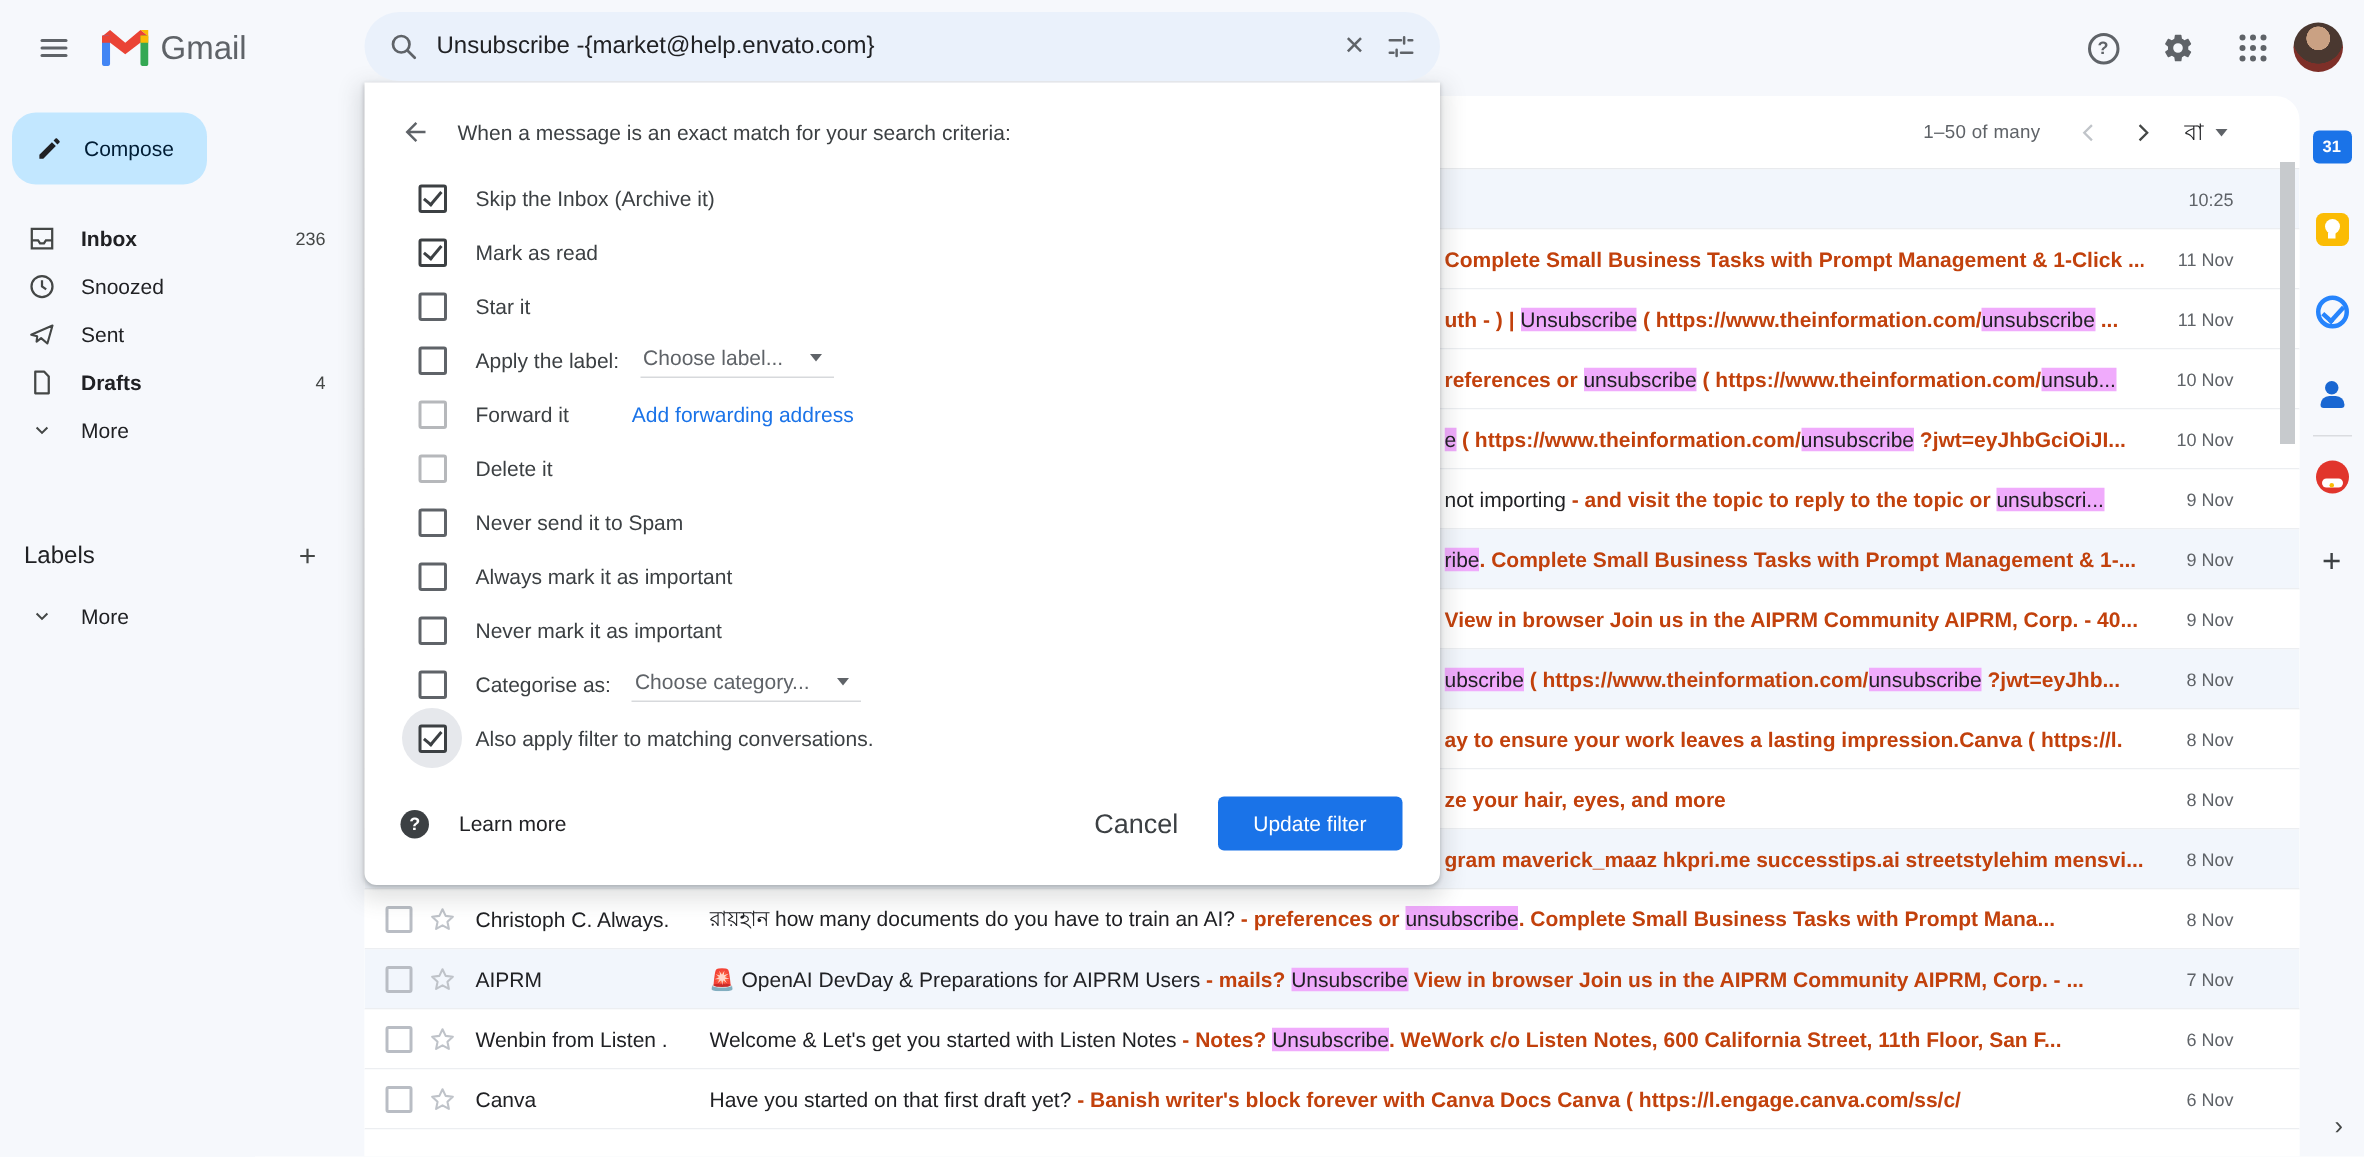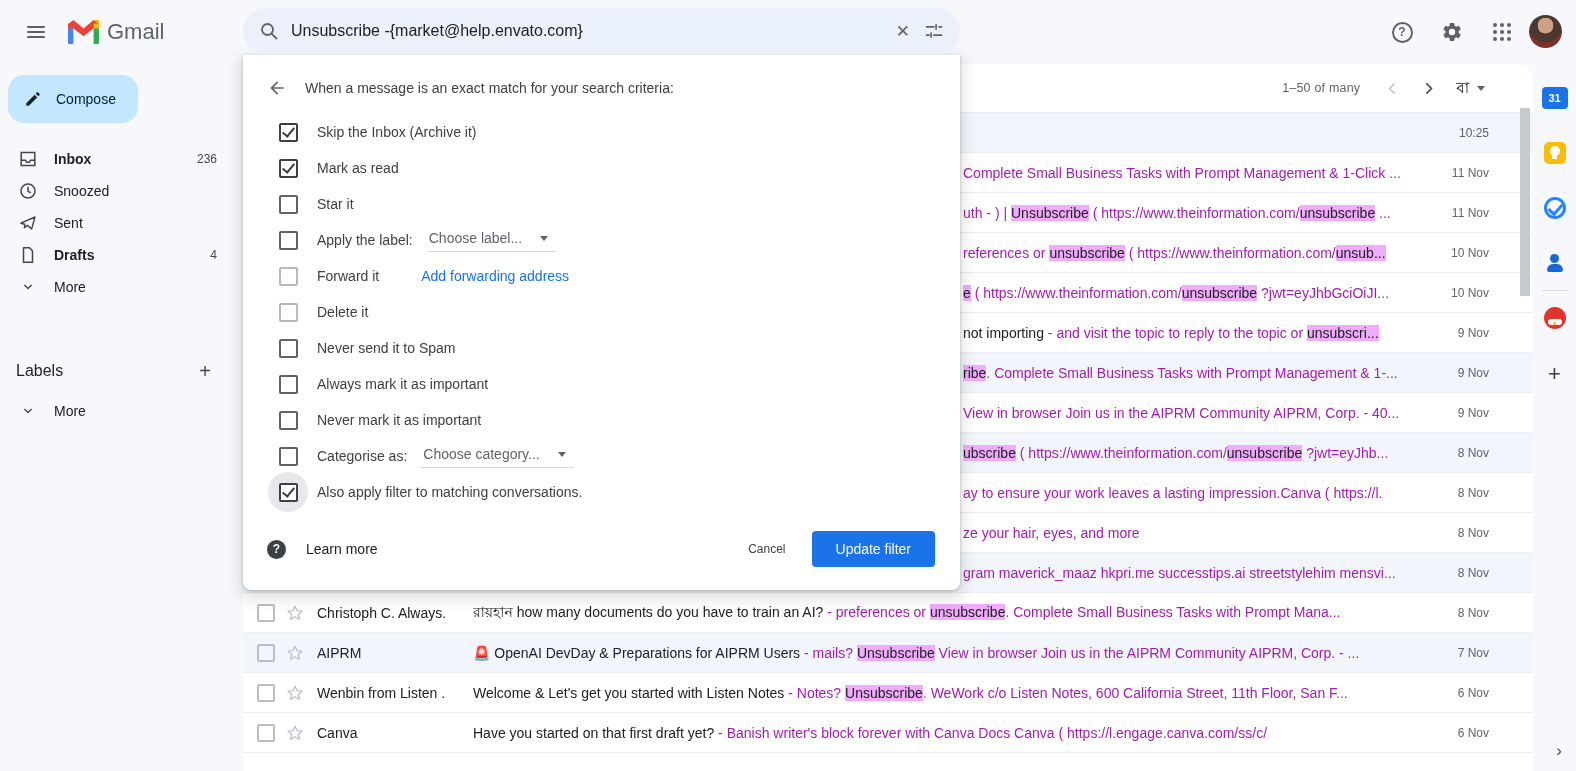--- a/index.html
+++ b/index.html
@@ -55,21 +55,21 @@
   .rows{position:relative;}
   .mrow{position:relative;height:40px;border-bottom:1px solid #eceef1;background:#fff;display:flex;align-items:center;padding-left:14px;box-sizing:border-box;cursor:pointer;}
   .mrow.read{background:#f2f6fc;}
   .mrow .mcb{width:18px;height:18px;border:2px solid #b9bdc4;border-radius:2px;box-sizing:border-box;flex:none;cursor:pointer;}
   .mrow .mstar{margin-left:10px;flex:none;display:flex;cursor:pointer;}
   .mrow .msender{margin-left:0px;width:156px;flex:none;font-size:14px;color:#202124;white-space:nowrap;overflow:hidden;padding-left:12px;}
   .mrow .msubj{flex:1;font-size:14px;white-space:nowrap;overflow:hidden;margin-right:12px;}
   .mrow .mdate{position:absolute;right:44px;top:50%;transform:translateY(-50%);font-size:12px;color:#5f6368;white-space:nowrap;}
   .mrow .frag{position:absolute;left:720px;right:104px;top:50%;transform:translateY(-50%);font-size:14px;white-space:nowrap;overflow:hidden;}
   .mrow.partial{height:18px;border-bottom:none;}
-  .dk{color:#202124;} .sn{color:#a21caf;}
+  .dk{color:#202124;} .sn{color:#c2410c;font-weight:bold;}
   .hl{background:#f0abfc;color:#202124;}
   .scrollthumb{position:absolute;right:3px;top:44px;width:10px;height:188px;background:#c7cacd;border-radius:0px;cursor:pointer;}
   
   .rpanel{position:absolute;right:0;top:64px;width:43px;bottom:0;display:flex;flex-direction:column;align-items:center;}
   .rp-icon{width:26px;height:26px;display:flex;align-items:center;justify-content:center;cursor:pointer;flex:none;}
   .rp-cal{width:34px;height:22px;background:#1a73e8;border-radius:4px;color:#fff;font-size:11px;font-weight:700;display:flex;align-items:center;justify-content:center;}
   .rp-keep{width:22px;height:22px;background:#fbbc04;border-radius:5px;position:relative;}
   .rp-keep::after{content:"";position:absolute;left:6px;top:4px;width:10px;height:10px;border-radius:50%;background:#fff;}
   .rp-keep::before{content:"";position:absolute;left:8.5px;top:13px;width:5px;height:4px;background:#fff;z-index:2;}
   .rp-tasks{width:22px;height:22px;border-radius:50%;border:3px solid #2684fc;box-sizing:border-box;position:relative;}
@@ -98,21 +98,21 @@
   .cb.checked{border-color:#3c4043;}
   .cb.checked::after{content:"";position:absolute;left:4px;top:0px;width:5px;height:10px;border:solid #3c4043;border-width:0 2px 2px 0;transform:rotate(40deg);}
   .opt-label{font-size:14px;color:#3c4043;}
   .dd{display:inline-flex;align-items:center;margin-left:14px;border-bottom:1px solid #d7d9dc;padding:2px 8px 5px 2px;cursor:pointer;}
   .dd .ddtext{font-size:14px;color:#5f6368;}
   .dd .caret{margin-left:18px;}
   .fwd-link{margin-left:42px;font-size:14px;color:#1a73e8;font-weight:500;cursor:pointer;}
   .dlg-footer{position:absolute;left:0;bottom:23px;width:100%;height:36px;display:flex;align-items:center;padding:0 24px;box-sizing:border-box;}
   .qfill{width:19px;height:19px;border-radius:50%;background:#3c4043;color:#fff;font-size:12px;font-weight:700;display:flex;align-items:center;justify-content:center;}
   .learn{font-size:14px;color:#202124;margin-left:20px;cursor:pointer;}
-  .cancel{margin-left:auto;font-size:12px;font-weight:500;color:#3c4043;cursor:pointer;padding:8px 12px;}
+  .cancel{margin-left:auto;font-size:18px;font-weight:500;color:#3c4043;cursor:pointer;padding:8px 12px;}
   .update-btn{margin-left:14px;margin-right:1px;height:36px;padding:0 24px;background:#1a73e8;color:#fff;border:none;border-radius:4px;font-size:14px;font-weight:500;font-family:inherit;cursor:pointer;}
 </style>
 </head>
 <body>
 
 <div class="topbar">
   <div class="burger">
     <div class="lines">
         <span></span>
         <span></span>

